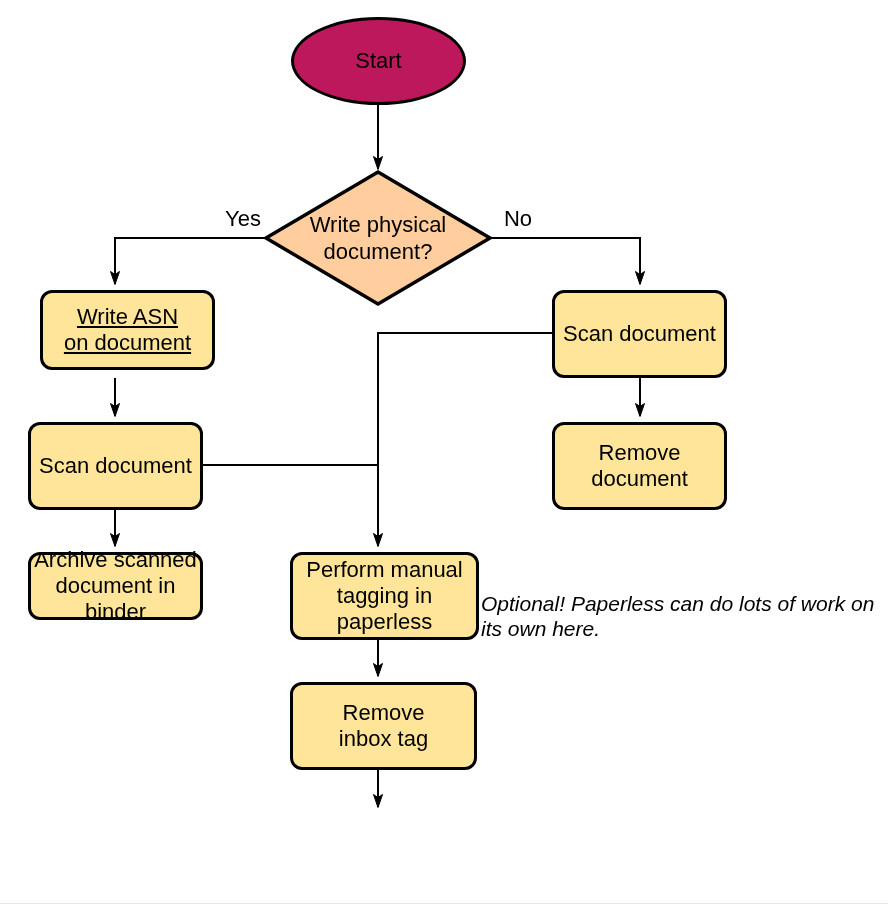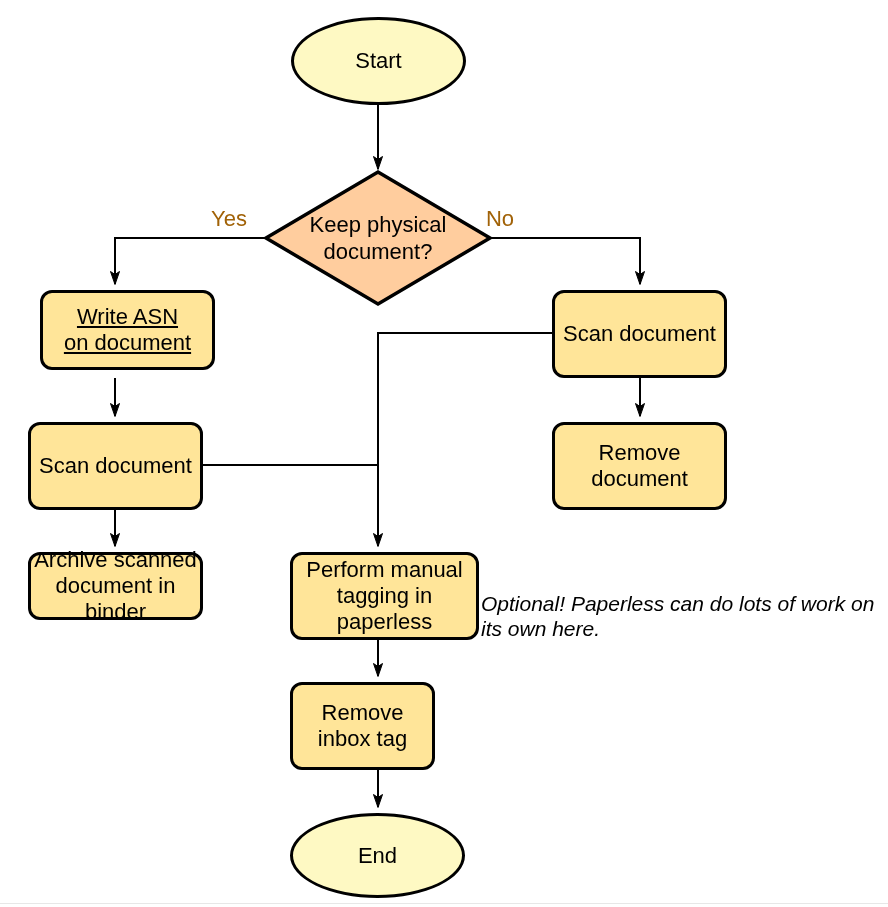--- a/index.html
+++ b/index.html
@@ -7,46 +7,46 @@
     position:relative; width:888px; height:907px; background:#ffffff;
     font-family:"Liberation Sans", sans-serif; overflow:hidden; color:#000;
   }
   svg.layer { position:absolute; left:0; top:0; }
   .node {
     position:absolute; display:flex; align-items:center; justify-content:center;
     text-align:center; font-size:22px; line-height:26px; color:#000;
     box-sizing:border-box; border:3px solid #000; white-space:pre-line;
   }
   .process   { background:#ffe599; border-radius:12px; }
-  .terminator{ background:#fef9c3; border-radius:50%; }
+  .terminator{ background:#be185d; border-radius:50%; }
   .decision-label {
     position:absolute; left:266px; top:211px; width:224px;
     text-align:center; font-size:22px; line-height:27px; white-space:pre-line;
   }
   .edge-label {
-    position:absolute; width:64px; text-align:center;
-    font-size:22px; line-height:24px; color:#a16207;
+    position:absolute; width:64px; text-align:right;
+    font-size:22px; line-height:24px; color:#000000;
   }
   .edge-label.yes { left:197px; top:207px; }
   .edge-label.no  { left:468px; top:207px; }
   .note {
     position:absolute; left:481px; top:591px; width:420px;
     font-size:21px; line-height:25px; font-style:italic; white-space:pre-line;
   }
   .bottom-rule { position:absolute; left:0; top:903px; width:888px; height:1px; background:#e7e7e7; }
 
   
   .n-start   { left:291px; top:17px;  width:175px; height:88px; }
   .n-write   { left:40px;  top:290px; width:175px; height:80px;text-decoration:underline; }
   .n-scan-l  { left:28px;  top:422px; width:175px; height:88px; }
   .n-archive { left:28px;  top:552px; width:175px; height:68px; }
   .n-scan-r  { left:552px; top:290px; width:175px; height:88px; }
   .n-trash   { left:552px; top:422px; width:175px; height:88px; }
   .n-tag     { left:290px; top:552px; width:189px; height:88px; }
-  .n-remove  { left:290px; top:682px; width:145px; height:88px; }
+  .n-remove  { left:290px; top:682px; width:187px; height:88px; }
   .n-end     { left:290px; top:813px; width:175px; height:85px; }
 </style>
 </head>
 <body>
 
 <div class="canvas">
 
   <svg class="layer" width="888" height="907" viewBox="0 0 888 907">
     <defs>
       <marker id="arrow" markerUnits="userSpaceOnUse" markerWidth="16" markerHeight="12" refX="13" refY="5" orient="auto">
@@ -65,21 +65,21 @@
       <path d="M378,640 V676" marker-end="url(#arrow)"></path>
       <path d="M378,770 V807" marker-end="url(#arrow)"></path>
     </g>
     <polygon points="378,172 490,238 378,304 266,238" stroke="#000" stroke-width="3.5" fill="#ffcd9e"></polygon>
   </svg>
 
   <div class="node terminator n-start">
     <span>Start</span>
   </div>
 
-  <div class="decision-label">Keep physical
+  <div class="decision-label">Write physical
 document?</div>
 
   <div class="edge-label yes">Yes</div>
   <div class="edge-label no">No</div>
 
   <div class="node process n-write">
     <span>Write ASN
 on document</span>
   </div>
 
@@ -108,18 +108,15 @@
   </div>
 
   <div class="note">Optional! Paperless can do lots of work on
 its own here.</div>
 
   <div class="node process n-remove">
     <span>Remove
 inbox tag</span>
   </div>
 
-  <div class="node terminator n-end">
-    <span>End</span>
-  </div>
 
   <div class="bottom-rule"></div>
 </div>
 
 </body></html>

